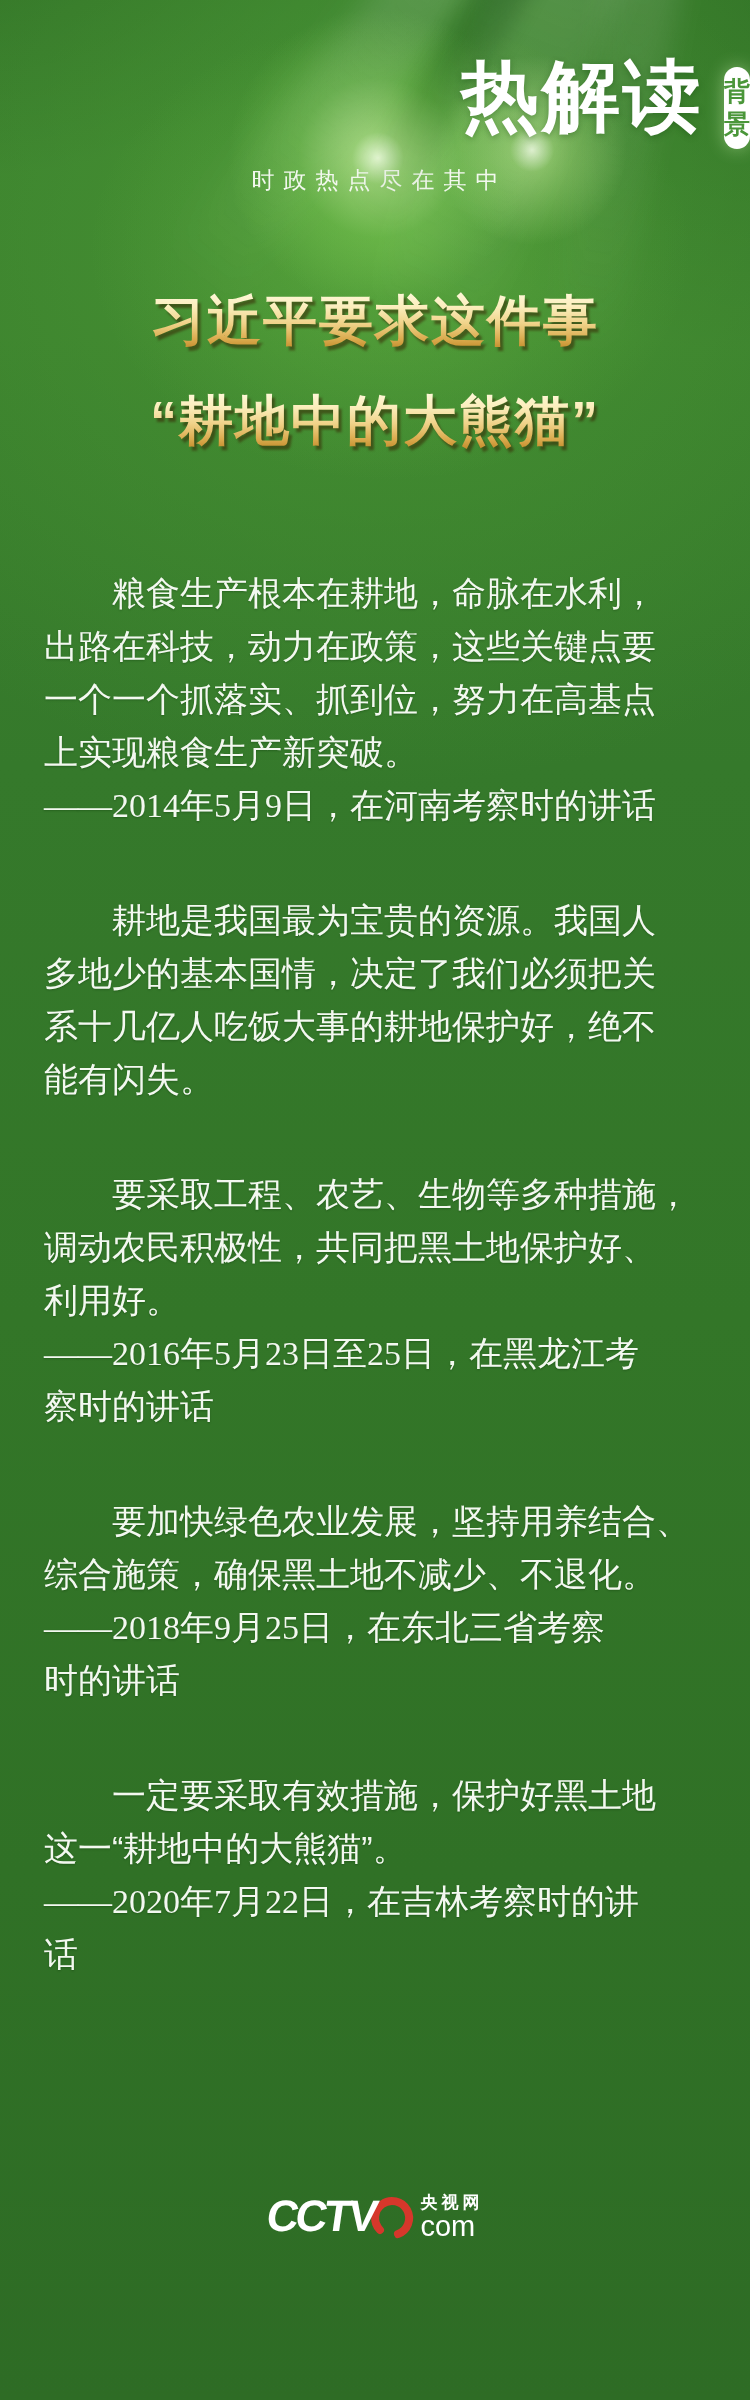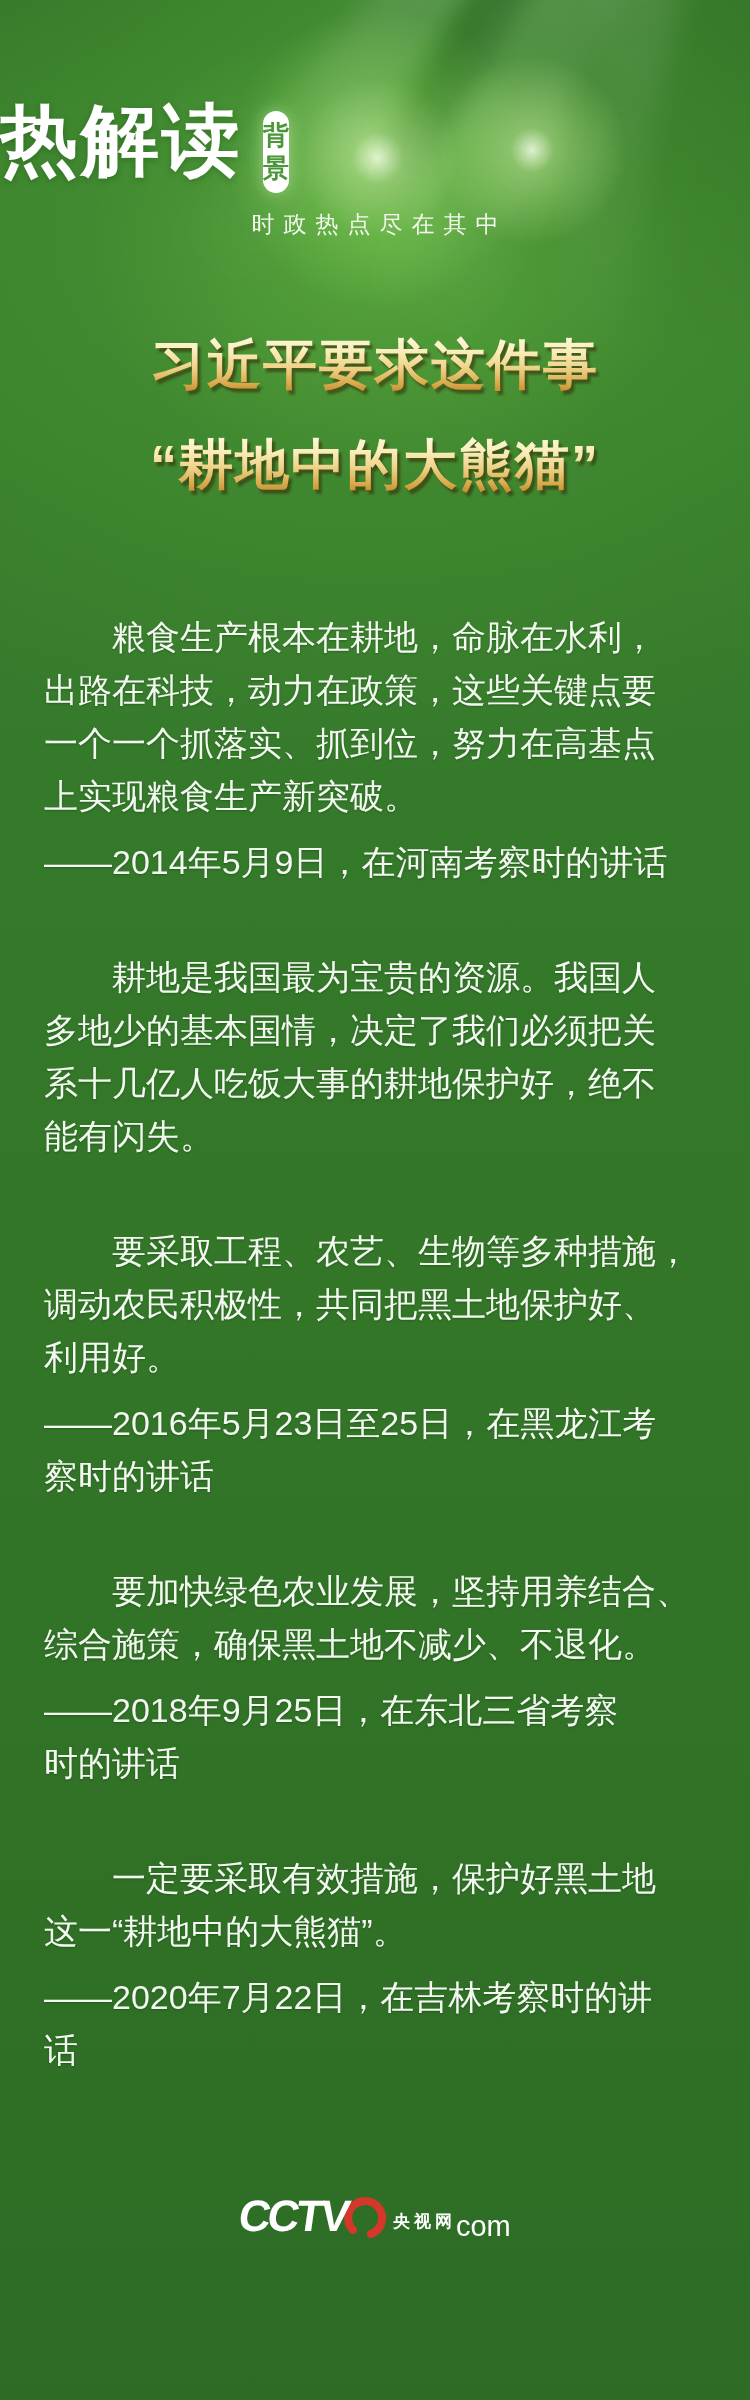--- a/index.html
+++ b/index.html
@@ -32,22 +32,22 @@
   .ray-dark{
     position:absolute;top:-60px;left:505px;width:52px;height:430px;
     background:linear-gradient(180deg,rgba(8,58,10,0.38) 0%,rgba(8,58,10,0) 75%);
     transform-origin:50% 0;transform:rotate(30deg);
     filter:blur(10px);opacity:.85;pointer-events:none;
   }
 
   
   .logo-row{
     position:relative;
-    padding-top:100px;
-    display:flex;justify-content:flex-start;align-items:flex-start;
+    padding-top:56px;
+    display:flex;justify-content:flex-end;align-items:flex-start;
   }
   .logo-text{
     font-size:78px;line-height:80px;font-weight:900;
     color:#ffffff;letter-spacing:3px;
     text-shadow:0 2px 6px rgba(20,70,15,0.35);
   }
   .badge{
     margin-left:20px;margin-top:11px;
     width:26px;height:66px;
     background:#ffffff;border-radius:17px;
@@ -92,37 +92,37 @@
     padding:0 20px 0 44px;
   }
   .entry + .entry{margin-top:62px;}
   .quote,.attrib{
     margin:0;
     font-size:34px;line-height:53px;
     color:#f3f8f0;
     white-space:pre-line;
     text-shadow:0 1px 2px rgba(0,40,0,0.30);
   }
-  .attrib{margin-top:13px;}
+  .attrib{font-family:Liberation Serif, serif;}
 
   
   .footer{
     position:absolute;left:0;right:0;top:2190px;
     display:flex;justify-content:center;
   }
   .cctv-logo{display:flex;align-items:flex-end;}
   .cctv-word{
     font-size:44px;line-height:44px;font-weight:900;
     color:#ffffff;letter-spacing:-3px;
     transform:skewX(-8deg);
     padding-bottom:2px;
   }
   .cctv-ring{margin-left:-6px;margin-right:2px;}
   .cctv-col{
-    display:flex;align-items:flex-start;
+    display:flex;flex-direction:column;align-items:flex-start;
     margin-left:2px;
   }
   .cctv-cn{
     font-size:17px;line-height:19px;color:#ffffff;
     letter-spacing:4px;font-weight:700;
   }
   .cctv-com{
     font-size:29px;line-height:28px;color:#ffffff;
     font-weight:400;letter-spacing:0;
   }

